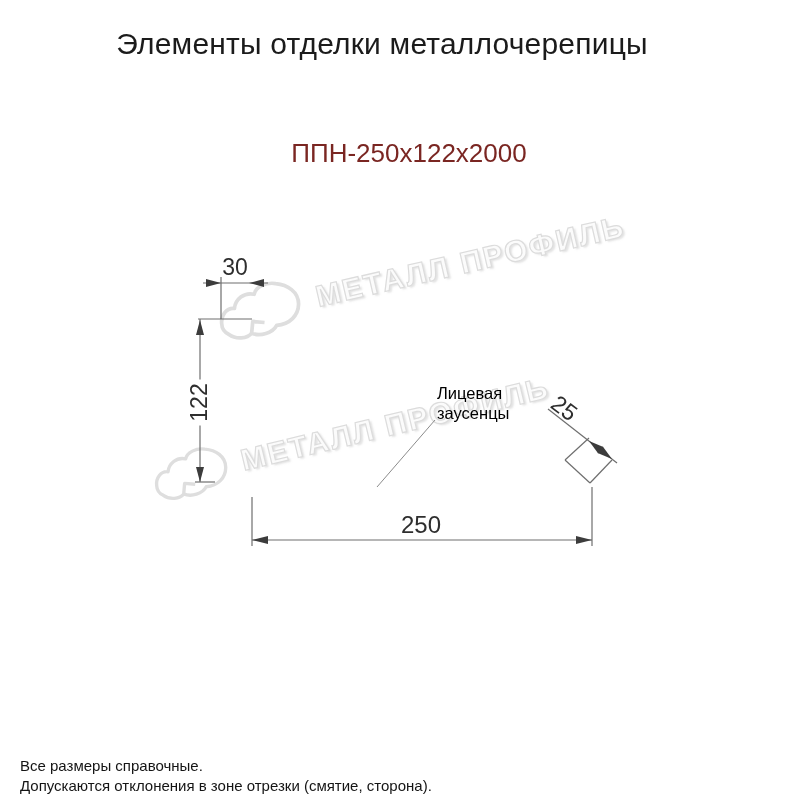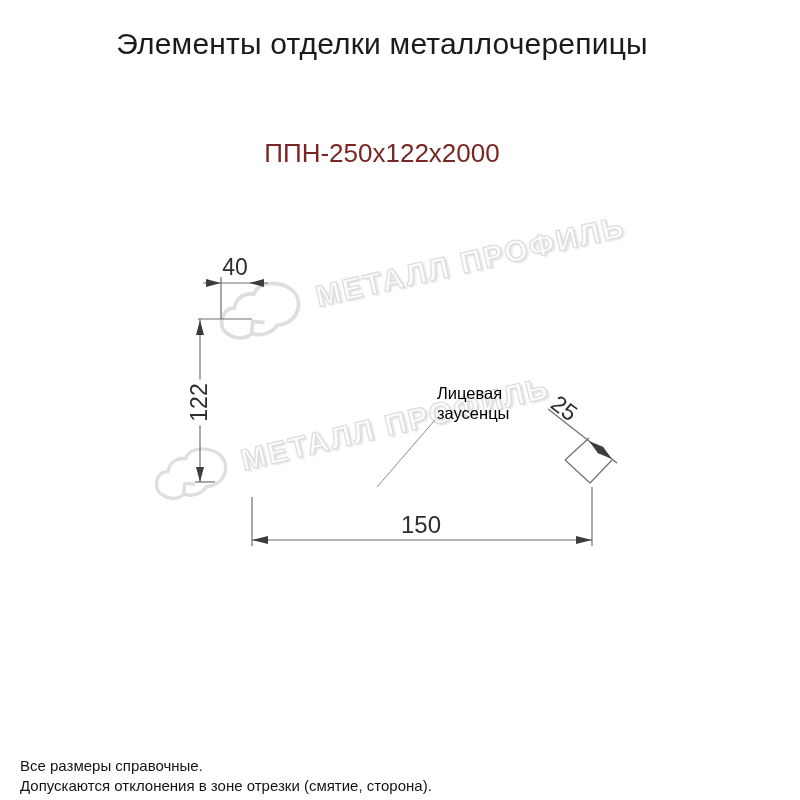--- a/index.html
+++ b/index.html
@@ -43,21 +43,21 @@
   </div>
   <div class="abs wm" style="left:150px;top:452px;height:62px;transform:rotate(-13.5deg);">
     <svg width="84" height="60" viewBox="0 0 100 60">
       <path d="M7,35 C8,26 16,19 24,22 C27,13 38,7 48,12 C51,5 63,2 73,6 C85,10 95,20 92,33 C89,45 78,52 64,50 C58,57 44,58 36,52 C30,57 18,55 12,48 C7,44 6,40 7,35 Z
                M36,52 L40,40 L52,44" fill="#ffffff" stroke="#dedede" stroke-width="4" stroke-linejoin="round"></path>
     </svg>
     <span class="wmtext">МЕТАЛЛ ПРОФИЛЬ</span>
   </div>
 
   <div class="abs ctr title" style="top: 27px; color: rgb(27, 27, 27);">Элементы отделки металлочерепицы</div>
-  <div class="abs ctr subtitle" style="top:138px;color:#7a2622;">ППН-250х122х2000</div>
+  <div class="abs ctr subtitle" style="top:138px;color:#7a2622;margin-left:27px;">ППН-250х122х2000</div>
 
   <svg class="abs" style="left:0;top:0;" width="800" height="800" viewBox="0 0 800 800">
 
     <line class="dline" x1="203" y1="283" x2="268" y2="283" style="stroke: rgb(110, 110, 110);"></line>
     <polygon class="arr" points="221,283 206,279 206,287"></polygon>
     <polygon class="arr" points="249,283 264,279 264,287"></polygon>
     <line class="dline" x1="221" y1="277" x2="221" y2="319" style="stroke: rgb(110, 110, 110);"></line>
     <line class="dline" x1="198" y1="319" x2="252" y2="319" style="stroke: rgb(110, 110, 110);"></line>
 
     <line class="dline" x1="200" y1="319" x2="200" y2="482" style="stroke: rgb(110, 110, 110);"></line>
@@ -74,24 +74,24 @@
     <polygon class="arr" points="589,441 598.2,453.5 603.4,446.9"></polygon>
     <polygon class="arr" points="612,459 597.6,453.1 602.8,446.5"></polygon>
 
     <line class="dline" x1="592" y1="487" x2="592" y2="546" style="stroke: rgb(110, 110, 110);"></line>
     <line class="dline" x1="252" y1="497" x2="252" y2="546" style="stroke: rgb(110, 110, 110);"></line>
     <line class="dline" x1="252" y1="540" x2="592" y2="540" style="stroke: rgb(110, 110, 110);"></line>
     <polygon class="arr" points="252,540 268,536 268,544"></polygon>
     <polygon class="arr" points="592,540 576,536 576,544"></polygon>
   </svg>
 
-  <div class="abs dimtxt" style="left:215px;top:254px;width:40px;">40</div>
+  <div class="abs dimtxt" style="left:215px;top:254px;width:40px;">30</div>
   <div class="abs dimtxt" style="left:176px;top:389px;width:46px;background:#fff;transform:rotate(-90deg);">122</div>
   <div class="abs dimtxt" style="left:545px;top:395px;width:38px;transform:rotate(37deg);">25</div>
-  <div class="abs dimtxt" style="left:391px;top:511px;width:60px;font-size:24px;">150</div>
+  <div class="abs dimtxt" style="left:391px;top:511px;width:60px;font-size:24px;">250</div>
 
   <div class="abs facelbl" style="left:437px;top:383px;">
     <div>Лицевая</div>
     <div>заусенцы</div>
   </div>
 
   <div class="abs footer" style="left:20px;top:756px;">
     <div>Все размеры справочные.</div>
     <div>Допускаются отклонения в зоне отрезки (смятие, сторона).</div>
   </div>

